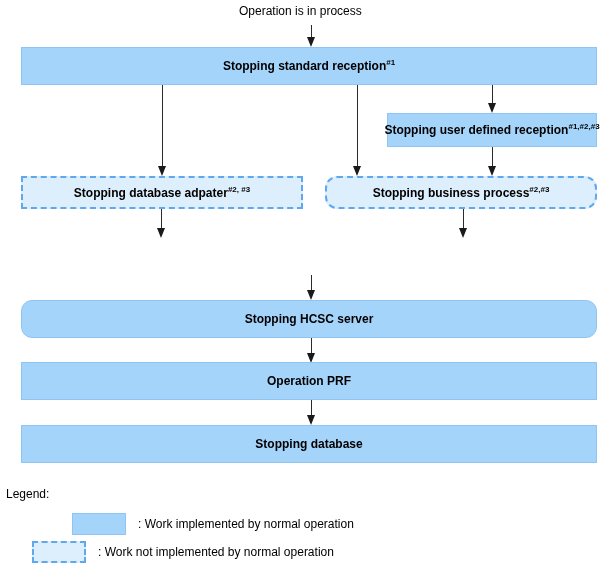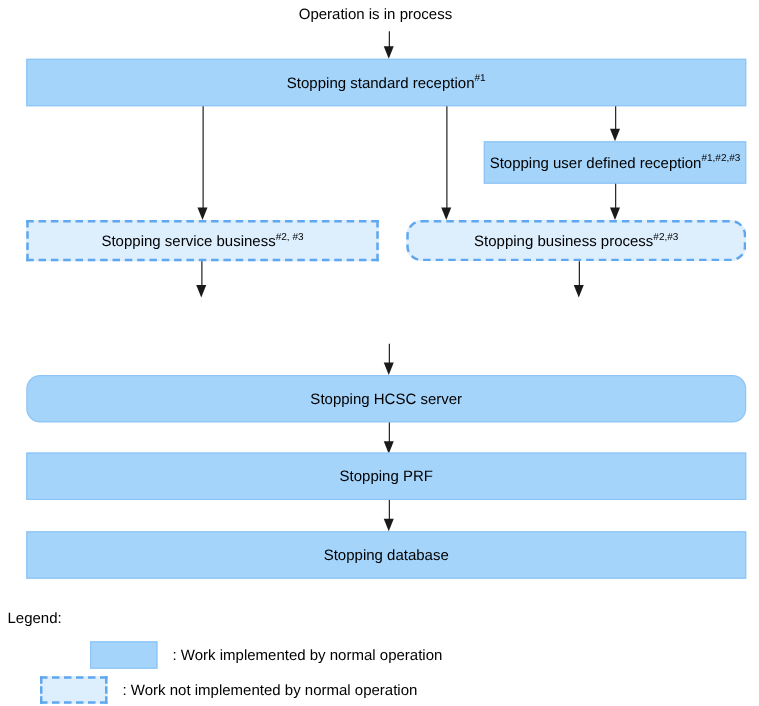--- a/index.html
+++ b/index.html
@@ -42,20 +42,21 @@
   .box.solid {
     background: #a5d4fb;
     border: 1px solid #8ec5f5;
   }
   .box.dashed {
     background: #ddeefd;
     border: 2px dashed #5fa8ef;
   }
   .box .label {
     position: relative;
+    font-weight: bold;
   }
   sup {
     font-size: 8px;
     line-height: 0;
     vertical-align: super;
   }
   .arrow {
     position: absolute;
   }
   .arrow .shaft {
@@ -150,21 +151,21 @@
   <div class="box solid" style="left:387px; top:113px; width:210px; height:34px;">
     <span class="label"><span>Stopping user defined reception</span><sup>#1,#2,#3</sup></span>
   </div>
 
   <div class="arrow" style="left:492px; top:147px; height:29px;">
     <div class="shaft" style="height:20px;"></div>
     <div class="head" style="top:19px;"></div>
   </div>
 
   <div class="box dashed" style="left:21px; top:176px; width:282px; height:33px;">
-    <span class="label"><span>Stopping service business</span><sup>#2, #3</sup></span>
+    <span class="label"><span>Stopping database adpater</span><sup>#2, #3</sup></span>
   </div>
 
   <div class="box dashed" style="left:325px; top:176px; width:272px; height:33px;border-radius:12px;">
     <span class="label"><span>Stopping business process</span><sup>#2,#3</sup></span>
   </div>
 
   <div class="arrow" style="left:161px; top:209px; height:29px;">
     <div class="shaft" style="height:20px;"></div>
     <div class="head" style="top:19px;"></div>
   </div>
@@ -183,21 +184,21 @@
   <div class="box solid" style="left:21px; top:300px; width:576px; height:38px;border-radius:11px;">
     <span class="label">Stopping HCSC server</span>
   </div>
 
   <div class="arrow" style="left:311px; top:338px; height:25px;">
     <div class="shaft" style="height:16px;"></div>
     <div class="head" style="top:15px;"></div>
   </div>
 
   <div class="box solid" style="left:21px; top:362px; width:576px; height:38px;">
-    <span class="label">Stopping PRF</span>
+    <span class="label">Operation PRF</span>
   </div>
 
   <div class="arrow" style="left:311px; top:400px; height:25px;">
     <div class="shaft" style="height:16px;"></div>
     <div class="head" style="top:15px;"></div>
   </div>
 
   <div class="box solid" style="left:21px; top:425px; width:576px; height:38px;">
     <span class="label">Stopping database</span>
   </div>

